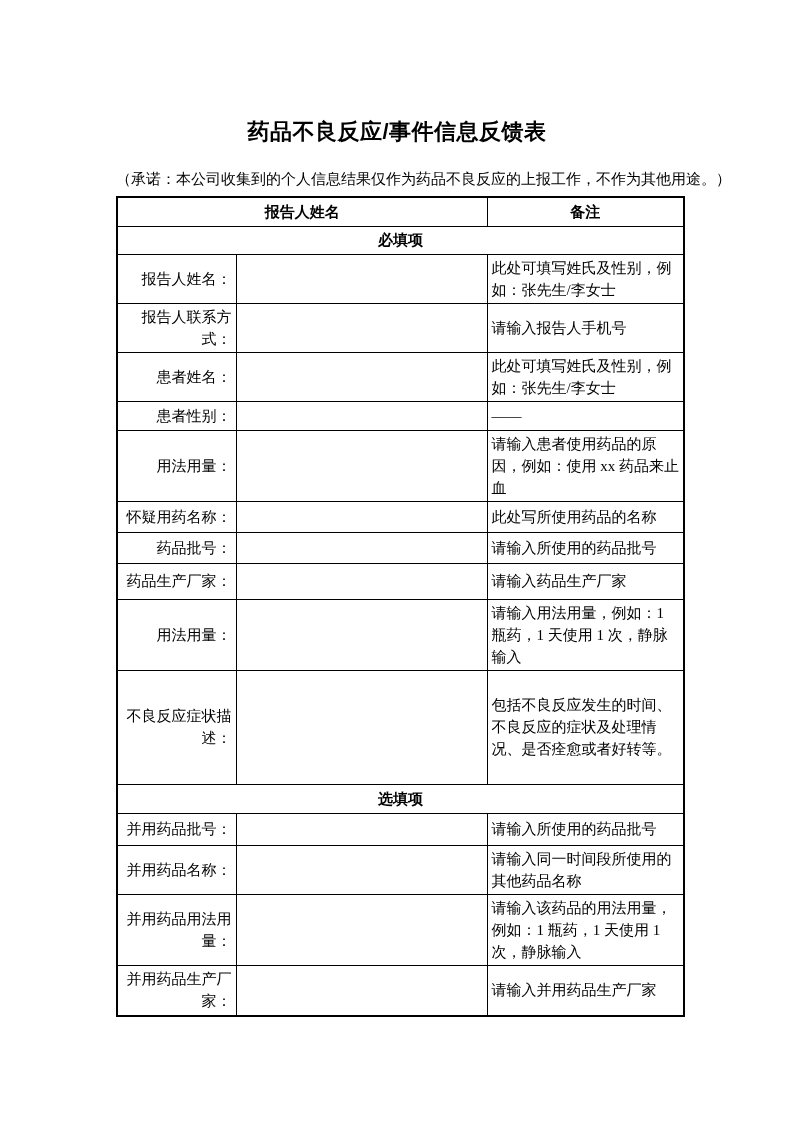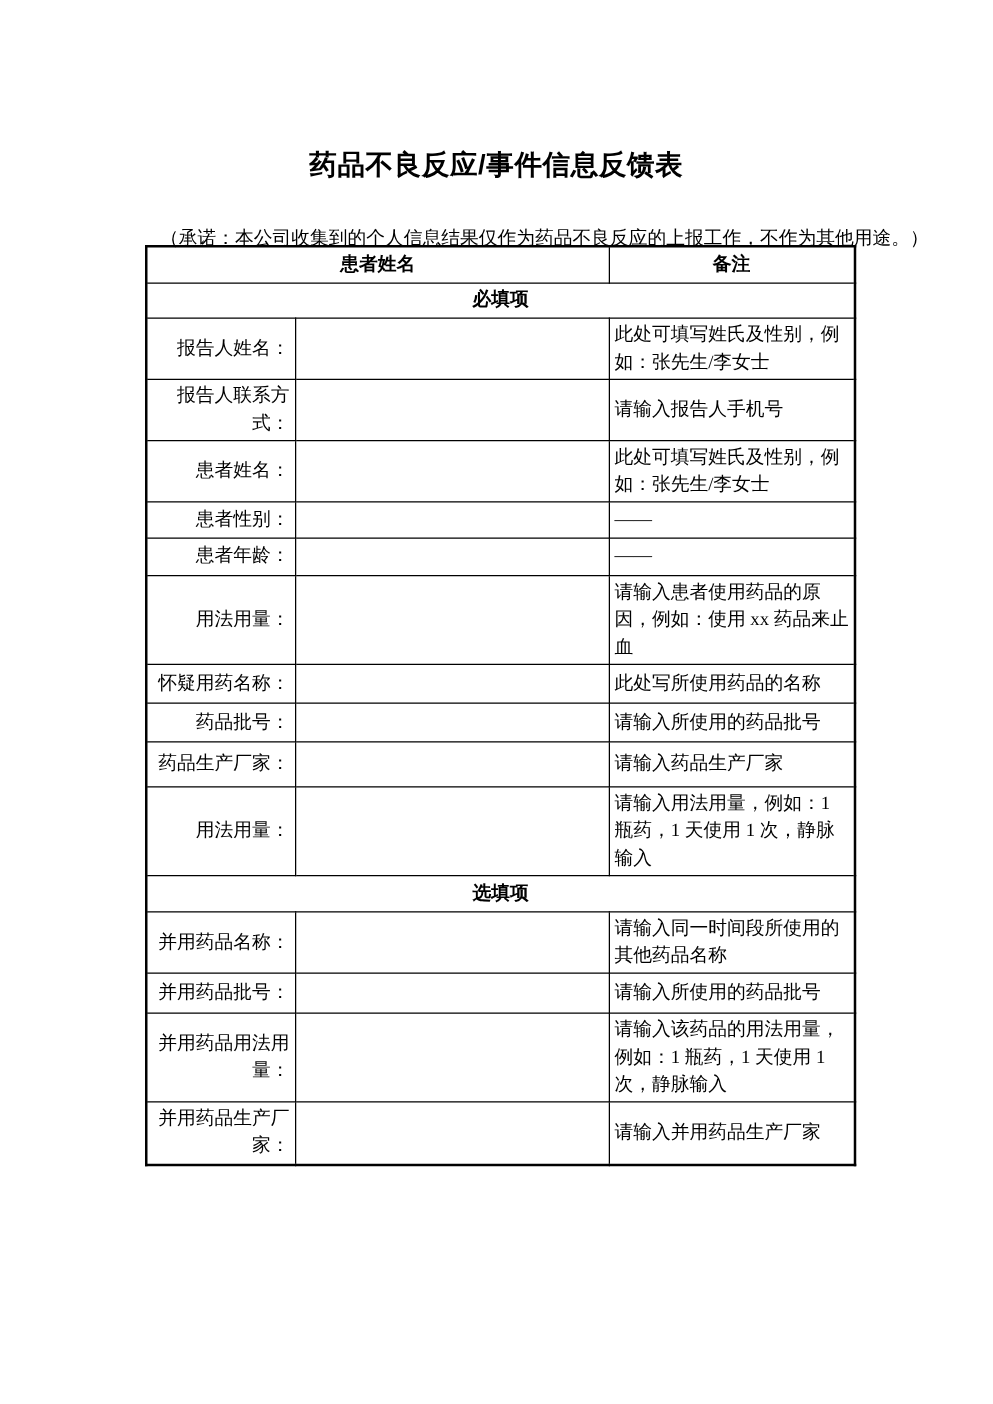--- a/index.html
+++ b/index.html
@@ -34,21 +34,21 @@
     letter-spacing: 0.5px;
     margin: 0;
   }
   .privacy-note {
     position: absolute;
     top: 169px;
     left: 116px;
     width: 568px;
     font-size: 15px;
     line-height: 20px;
-    margin: 12px;
+    margin: 0;
     white-space: nowrap;
   }
   table.form-table {
     position: absolute;
     top: 196px;
     left: 116px;
     border-collapse: collapse;
     table-layout: fixed;
     width: 567px;
     border: 2px solid #000000;
@@ -109,21 +109,21 @@
   <p class="privacy-note">（承诺：本公司收集到的个人信息结果仅作为药品不良反应的上报工作，不作为其他用途。）</p>
 
   <table class="form-table">
     <colgroup>
       <col style="width:119px">
       <col style="width:251px">
       <col style="width:197px">
     </colgroup>
     <tbody>
       <tr style="height:29px">
-        <td class="head-cell" colspan="2">患者姓名</td>
+        <td class="head-cell" colspan="2">报告人姓名</td>
         <td class="head-cell">备注</td>
       </tr>
 
       <tr style="height:28px">
         <td class="section-cell" colspan="3">必填项</td>
       </tr>
 
       <tr style="height:46px">
         <td class="label-cell">报告人姓名：</td>
         <td class="input-cell"></td>
@@ -141,25 +141,20 @@
         <td class="input-cell"></td>
         <td class="remark-cell">此处可填写姓氏及性别，例如：张先生/李女士</td>
       </tr>
 
       <tr style="height:29px">
         <td class="label-cell">患者性别：</td>
         <td class="input-cell"></td>
         <td class="remark-cell">——</td>
       </tr>
 
-      <tr style="height:30px">
-        <td class="label-cell">患者年龄：</td>
-        <td class="input-cell"></td>
-        <td class="remark-cell">——</td>
-      </tr>
 
       <tr style="height:46px">
         <td class="label-cell">用法用量：</td>
         <td class="input-cell"></td>
         <td class="remark-cell">请输入患者使用药品的原因，例如：使用 xx 药品来止血</td>
       </tr>
 
       <tr style="height:31px">
         <td class="label-cell">怀疑用药名称：</td>
         <td class="input-cell"></td>
@@ -177,37 +172,42 @@
         <td class="input-cell"></td>
         <td class="remark-cell">请输入药品生产厂家</td>
       </tr>
 
       <tr style="height:45px">
         <td class="label-cell">用法用量：</td>
         <td class="input-cell"></td>
         <td class="remark-cell">请输入用法用量，例如：1 瓶药，1 天使用 1 次，静脉输入</td>
       </tr>
 
+      <tr style="height:114px">
+        <td class="label-cell">不良反应症状描述：</td>
+        <td class="input-cell"></td>
+        <td class="remark-cell">包括不良反应发生的时间、不良反应的症状及处理情况、是否痊愈或者好转等。</td>
+      </tr>
 
       <tr style="height:29px">
         <td class="section-cell" colspan="3">选填项</td>
       </tr>
 
-      <tr style="height:46px">
-        <td class="label-cell">并用药品名称：</td>
-        <td class="input-cell"></td>
-        <td class="remark-cell">请输入同一时间段所使用的其他药品名称</td>
-      </tr>
-
       <tr style="height:32px">
         <td class="label-cell">并用药品批号：</td>
         <td class="input-cell"></td>
         <td class="remark-cell">请输入所使用的药品批号</td>
       </tr>
 
+      <tr style="height:46px">
+        <td class="label-cell">并用药品名称：</td>
+        <td class="input-cell"></td>
+        <td class="remark-cell">请输入同一时间段所使用的其他药品名称</td>
+      </tr>
+
       <tr style="height:64px">
         <td class="label-cell">并用药品用法用量：</td>
         <td class="input-cell"></td>
         <td class="remark-cell">请输入该药品的用法用量，例如：1 瓶药，1 天使用 1 次，静脉输入</td>
       </tr>
 
       <tr style="height:51px">
         <td class="label-cell">并用药品生产厂家：</td>
         <td class="input-cell"></td>
         <td class="remark-cell">请输入并用药品生产厂家</td>

